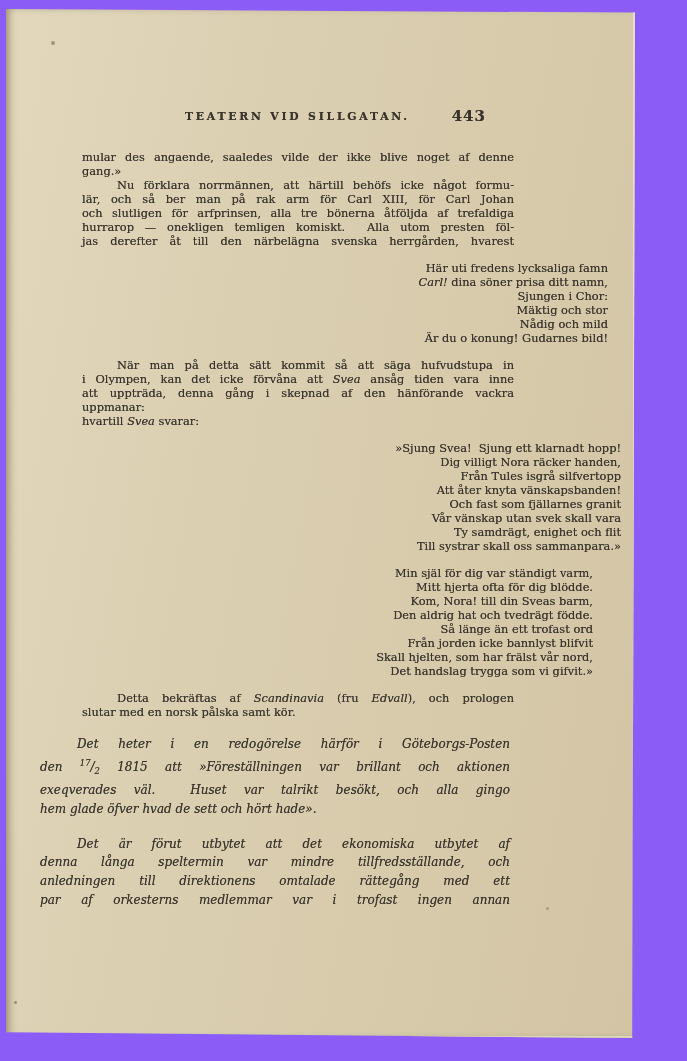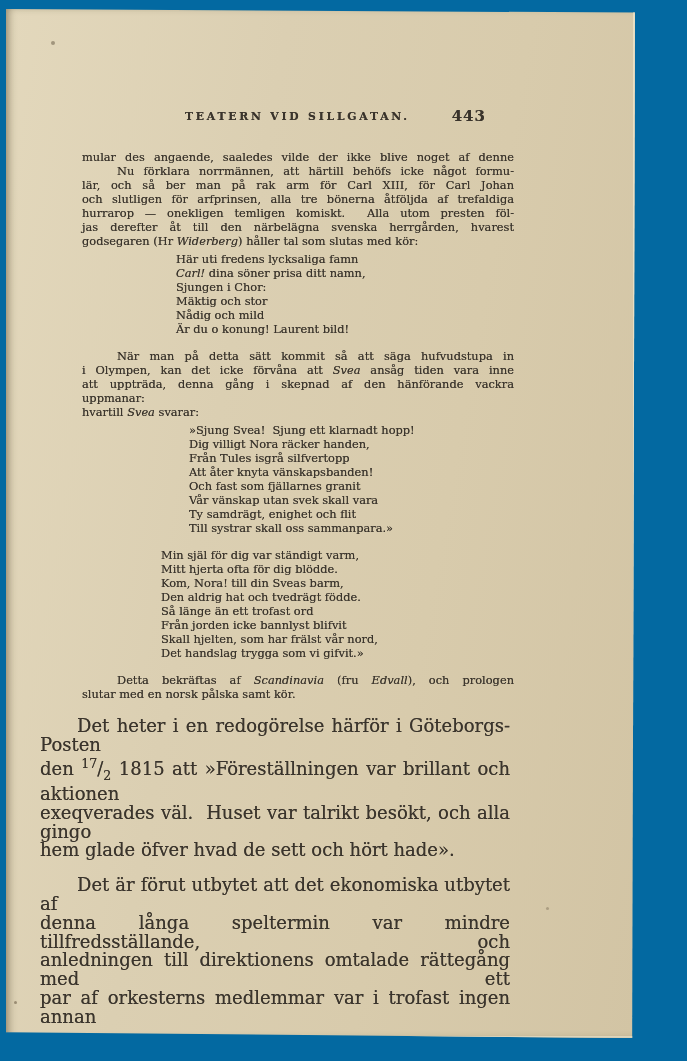--- a/index.html
+++ b/index.html
@@ -7,21 +7,21 @@
     padding: 0;
     width: 687px;
     height: 1061px;
     background: #070605;
     overflow: hidden;
     font-family: "DejaVu Serif", "Liberation Serif", serif;
   }
   #backdrop {
     position: absolute;
     inset: 0;
-    background: #0369a1;
+    background: #8b5cf6;
   }
   #page {
     position: absolute;
     left: 6px;
     top: 9px;
     width: 629px;
     height: 1029px;
     background: linear-gradient(100deg, #e3d8bc 0%, #dbcfb2 35%, #d8cbac 65%, #d2c4a4 100%);
     box-shadow: inset 5px 0 8px -3px rgba(70, 58, 34, 0.55),
                 inset -2px 0 0 0 #e9e0c6,
@@ -64,25 +64,26 @@
   }
   .block { margin: 0; }
   .body-small, .verse, .label {
     margin-left: 42px;
     width: 432px;
     font-size: 11.4px;
     line-height: 14px;
   }
   .body-large {
     width: 470px;
-    font-size: 18px;
+    font-size: 12px;
     line-height: 18.8px;
     margin-top: 16px;
+    font-style: italic;
   }
-  .verse { margin-top: 4px; margin-bottom: 13px; }
+  .verse { margin-top: 13px; margin-bottom: 13px; text-align: right; }
   .label { margin-top: 0; }
   .verse.v1 { padding-left: 94px; }
   .verse.v2 { padding-left: 107px; }
   .verse.v3 { padding-left: 79px; }
   .block + .body-small { margin-top: 0; }
   .line {
     white-space: pre-wrap;
   }
   .line.fill {
     text-align: justify;
@@ -112,36 +113,36 @@
     <div class="speck" id="speck-2"></div>
     <div class="speck" id="speck-3"></div>
     <div id="content">
       <div id="running-head">
         <span id="running-title">TEATERN VID SILLGATAN.</span>
         <span id="page-number">443</span>
       </div>
       <div id="text-column">
           <div class="block body-small">
             <div class="line fill">mular des angaende, saaledes vilde der ikke blive noget af denne</div>
+            <div class="line">gang.»</div>
           </div>
           <div class="block body-small">
             <div class="line fill ind-s">Nu förklara norrmännen, att härtill behöfs icke något formu-</div>
             <div class="line fill">lär, och så ber man på rak arm för Carl XIII, för Carl Johan</div>
             <div class="line fill">och slutligen för arfprinsen, alla tre bönerna åtföljda af trefaldiga</div>
             <div class="line fill">hurrarop — onekligen temligen komiskt.  Alla utom presten föl-</div>
             <div class="line fill">jas derefter åt till den närbelägna svenska herrgården, hvarest</div>
-            <div class="line">godsegaren (Hr <span class="it">Widerberg</span>) håller tal som slutas med kör:</div>
           </div>
           <div class="block verse v1">
             <div class="line">Här uti fredens lycksaliga famn</div>
             <div class="line"><span class="it">Carl!</span> dina söner prisa ditt namn,</div>
             <div class="line">Sjungen i Chor:</div>
             <div class="line">Mäktig och stor</div>
             <div class="line">Nådig och mild</div>
-            <div class="line">Är du o konung! Laurent bild!</div>
+            <div class="line">Är du o konung! Gudarnes bild!</div>
           </div>
           <div class="block body-small">
             <div class="line fill ind-s">När man på detta sätt kommit så att säga hufvudstupa in</div>
             <div class="line fill">i Olympen, kan det icke förvåna att <span class="it">Svea</span> ansåg tiden vara inne</div>
             <div class="line fill">att uppträda, denna gång i skepnad af den hänförande vackra</div>
             <div class="line">uppmanar:</div>
           </div>
           <div class="block label">
             <div class="line">hvartill <span class="it">Svea</span> svarar:</div>
           </div>

